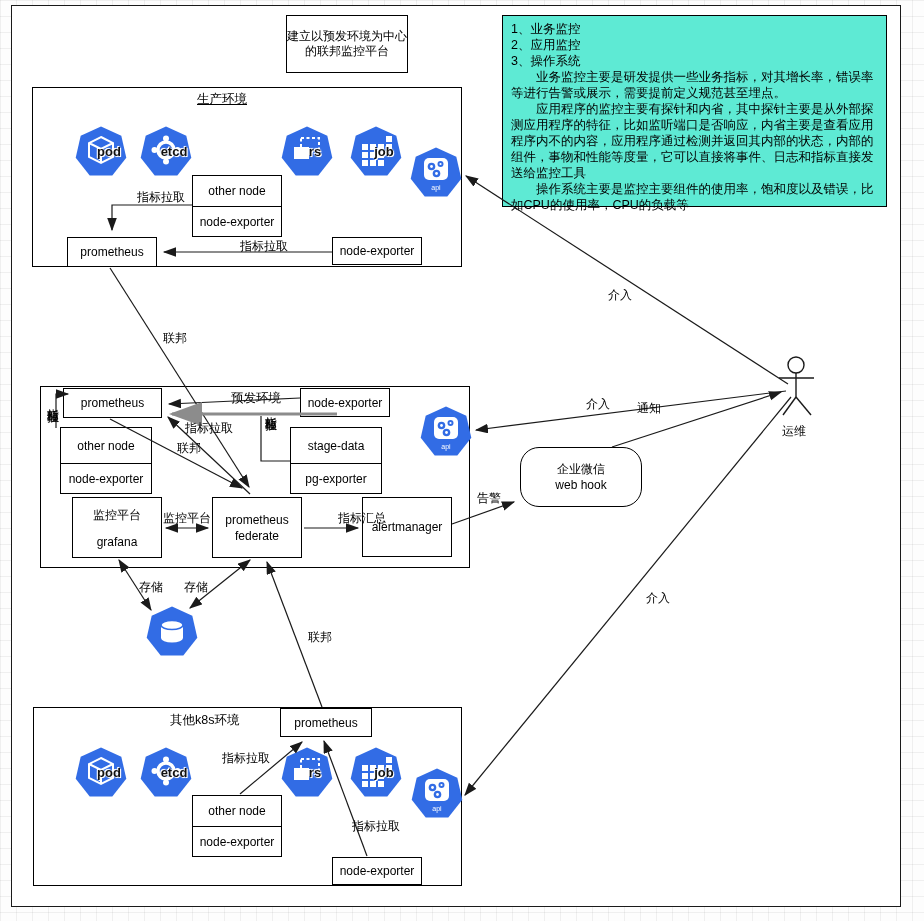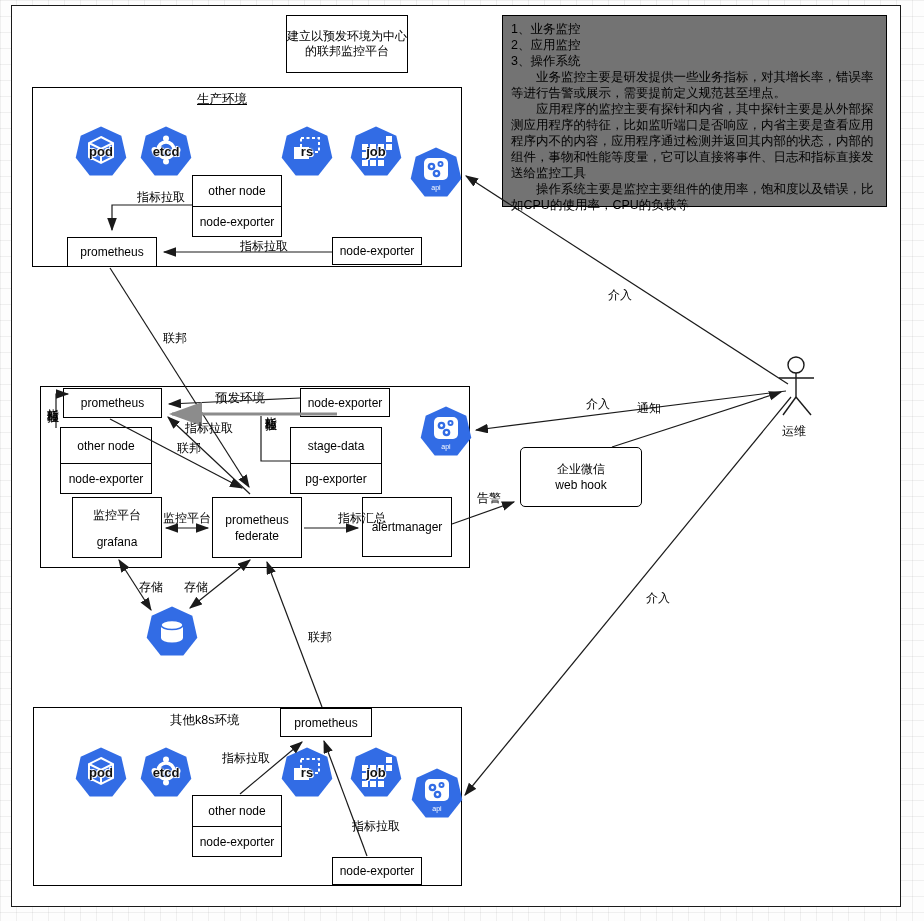--- a/index.html
+++ b/index.html
@@ -14,30 +14,30 @@
   }
   .sheet{position:absolute;left:11px;top:5px;width:888px;height:900px;background:#fff;border:1px solid #1a1a1a;}
   .box{position:absolute;border:1px solid #000;background:#fff;display:flex;align-items:center;justify-content:center;
        font-size:12px;text-align:center;box-sizing:border-box;z-index:20;}
   .group{position:absolute;border:1px solid #000;background:transparent;box-sizing:border-box;z-index:5;}
   .group-title{position:absolute;font-size:12.5px;z-index:22;white-space:nowrap;}
   .stack{position:absolute;border:1px solid #000;background:#fff;box-sizing:border-box;z-index:20;font-size:12px;text-align:center;}
   .stack .cell{display:flex;align-items:center;justify-content:center;box-sizing:border-box;}
   .stack .cell + .cell{border-top:1px solid #000;}
   .prewrap{white-space:pre-line;}
-  .notes{position:absolute;left:502px;top:15px;width:385px;height:192px;border:1px solid #000;background:#737373;
+  .notes{position:absolute;left:502px;top:15px;width:385px;height:192px;border:1px solid #000;background:#5eead4;
          box-sizing:border-box;padding:5px 8px;font-size:12.5px;line-height:16px;white-space:pre-wrap;z-index:20;}
   .elabel{position:absolute;font-size:12px;z-index:45;white-space:nowrap;}
   .vlabel{position:absolute;font-size:12px;z-index:45;writing-mode:vertical-rl;letter-spacing:1px;}
   .icon{position:absolute;width:52px;height:50px;z-index:25;}
   .icon svg.isvg{position:absolute;left:0;top:0;width:52px;height:50px;}
-  .ilabel{position:absolute;left:0;top:0;width:100%;height:100%;display:flex;align-items:center;justify-content:center;
+  .ilabel{position:absolute;left:8px;top:0;width:100%;height:100%;display:flex;align-items:center;justify-content:center;
           font-size:13px;font-weight:bold;color:#111;text-shadow:0 0 2px #fff,0 0 2px #fff,1px 1px 0 #fff,-1px -1px 0 #fff;}
   .ilabel-api{position:absolute;left:0;bottom:6px;width:100%;text-align:center;font-size:7px;color:#fff;}
-  .rounded{border-radius:5px;}
+  .rounded{border-radius:19px;}
   #edges{position:absolute;left:0;top:0;width:924px;height:921px;z-index:40;pointer-events:none;}
   #edges line,#edges polyline{stroke:#1a1a1a;stroke-width:1.2;fill:none;}
   #edges .thickgray{stroke:#8c8c8c;stroke-width:3;}
   #edges .actor{stroke:#1a1a1a;stroke-width:1.4;fill:none;}
 </style>
 </head>
 <body>
 
 <svg width="0" height="0" style="position:absolute" aria-hidden="true">
   <defs>
@@ -142,21 +142,21 @@
 </div>
 
 <div class="stack" style="left:192px;top:175px;width:90px;">
   <div class="cell" style="height:30px;">other node</div>
   <div class="cell" style="height:30px;">node-exporter</div>
 </div>
 <div class="box" style="left:67px;top:237px;width:90px;height:30px;">prometheus</div>
 <div class="box" style="left:332px;top:237px;width:90px;height:28px;">node-exporter</div>
 
 <div class="group" style="left:40px;top:386px;width:430px;height:182px;"></div>
-<div class="group-title" style="left:215px;top:390px;">预发环境</div>
+<div class="group-title" style="left:231px;top:390px;">预发环境</div>
 
 <div class="box" style="left:63px;top:388px;width:99px;height:30px;">prometheus</div>
 <div class="box" style="left:300px;top:388px;width:90px;height:29px;">node-exporter</div>
 <div class="stack" style="left:60px;top:427px;width:92px;">
   <div class="cell" style="height:35px;">other node</div>
   <div class="cell" style="height:30px;">node-exporter</div>
 </div>
 <div class="stack" style="left:290px;top:427px;width:92px;">
   <div class="cell" style="height:35px;">stage-data</div>
   <div class="cell" style="height:30px;">pg-exporter</div>

